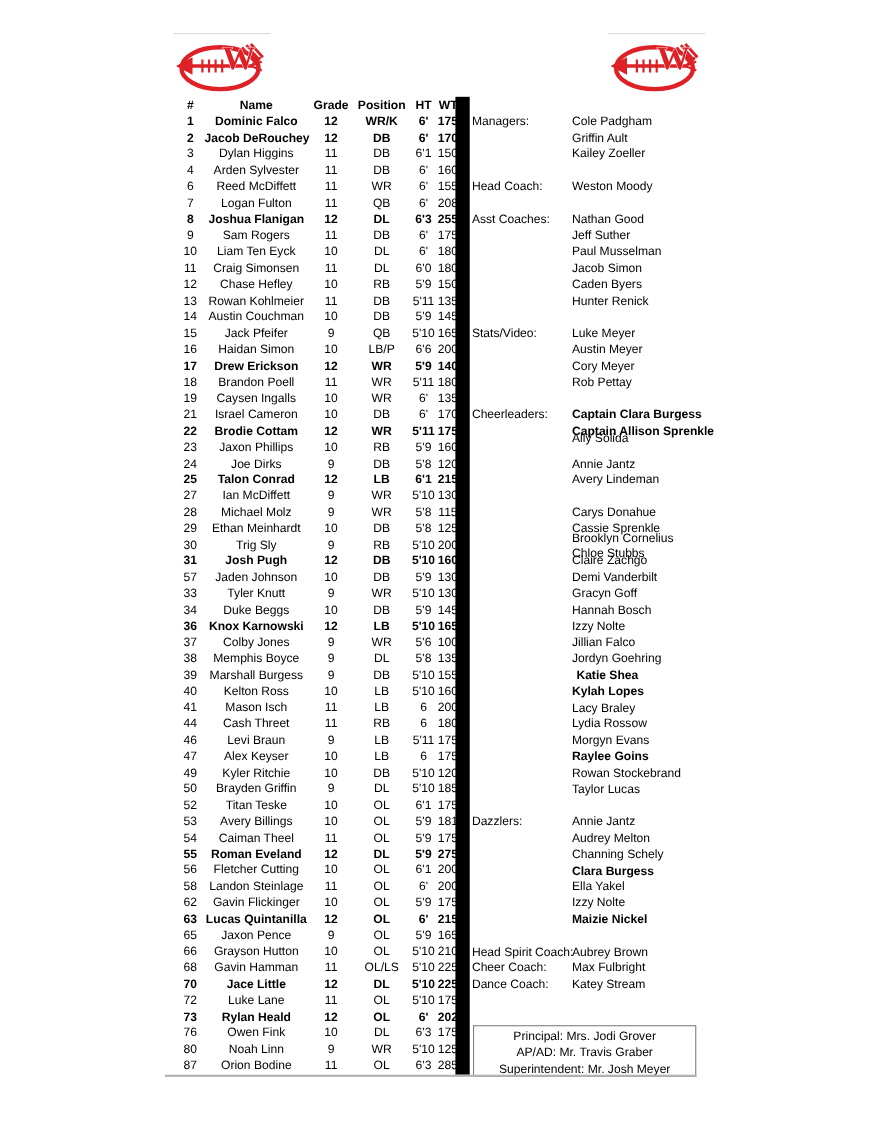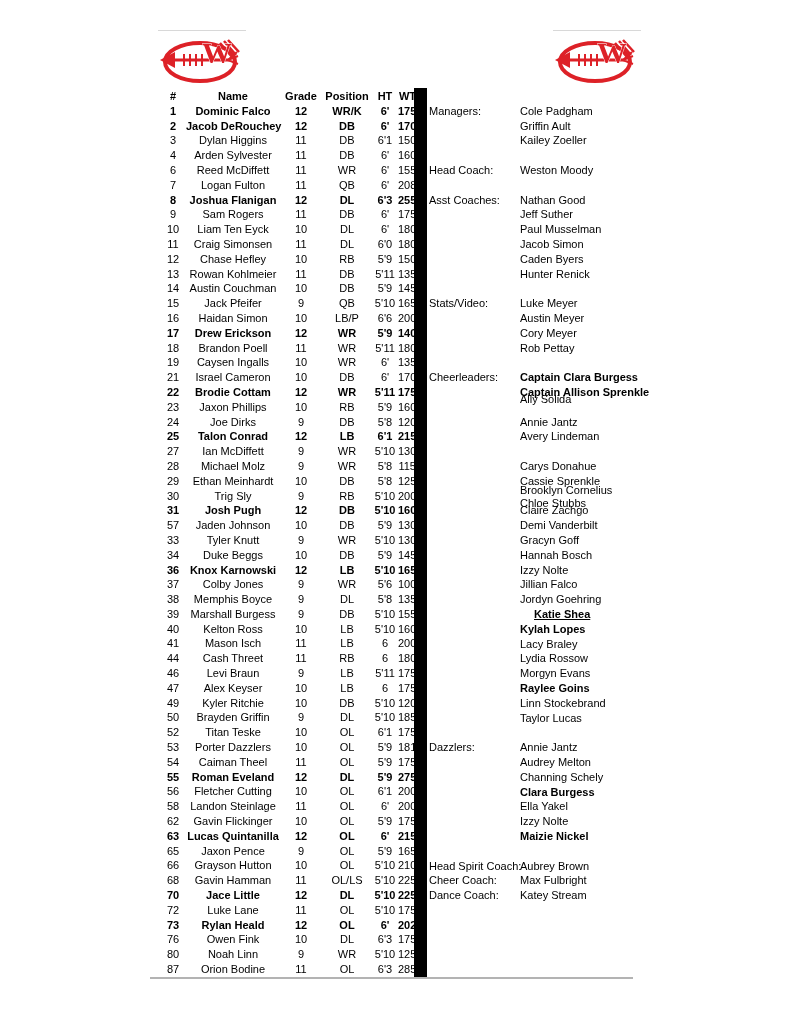--- a/index.html
+++ b/index.html
@@ -435,21 +435,21 @@
         <div class="r-row">
           <span class="c-num">52</span>
           <span class="c-name">Titan Teske</span>
           <span class="c-grade">10</span>
           <span class="c-pos">OL</span>
           <span class="c-ht">6'1</span>
           <span class="c-wt">175</span>
         </div>
         <div class="r-row">
           <span class="c-num">53</span>
-          <span class="c-name">Porter Dazzlers</span>
+          <span class="c-name">Avery Billings</span>
           <span class="c-grade">10</span>
           <span class="c-pos">OL</span>
           <span class="c-ht">5'9</span>
           <span class="c-wt">181</span>
         </div>
         <div class="r-row">
           <span class="c-num">54</span>
           <span class="c-name">Caiman Theel</span>
           <span class="c-grade">11</span>
           <span class="c-pos">OL</span>
@@ -602,40 +602,45 @@
       <div class="staff-item" style="top: 370px; left: 91px;">Carys Donahue</div>
       <div class="staff-item" style="top: 384.8px; left: 91px;">Cassie Sprenkle</div>
       <div class="staff-item" style="top: 407px; left: 91px;">Chloe Stubbs</div>
       <div class="staff-item" style="top: 414.4px; left: 91px;">Claire Zachgo</div>
       <div class="staff-item" style="top: 429.2px; left: 91px;">Demi Vanderbilt</div>
       <div class="staff-item" style="top: 444px; left: 91px;">Gracyn Goff</div>
       <div class="staff-item" style="top: 458.8px; left: 91px;">Hannah Bosch</div>
       <div class="staff-item" style="top: 473.6px; left: 91px;">Izzy Nolte</div>
       <div class="staff-item" style="top: 488.4px; left: 91px;">Jillian Falco</div>
       <div class="staff-item" style="top: 503.2px; left: 91px;">Jordyn Goehring</div>
-      <div class="staff-item bold" style="top: 518px; left: 105px; text-decoration: underline;">Katie Shea</div>
+      <div class="staff-item bold" style="top: 518px; left: 95px;">Katie Shea</div>
       <div class="staff-item bold" style="top: 532.8px; left: 91px;">Kylah Lopes</div>
       <div class="staff-item" style="top: 547.6px; left: 91px;">Lacy Braley</div>
       <div class="staff-item" style="top: 562.4px; left: 91px;">Lydia Rossow</div>
       <div class="staff-item" style="top: 577.2px; left: 91px;">Morgyn Evans</div>
       <div class="staff-item bold" style="top: 592px; left: 91px;">Raylee Goins</div>
-      <div class="staff-item" style="top: 606.8px; left: 91px;">Linn Stockebrand</div>
+      <div class="staff-item" style="top: 606.8px; left: 91px;">Rowan Stockebrand</div>
       <div class="staff-item" style="top: 621.6px; left: 91px;">Taylor Lucas</div>
       <div class="staff-item" style="top: 651.2px; left: 0px;">Dazzlers:</div>
       <div class="staff-item" style="top: 651.2px; left: 91px;">Annie Jantz</div>
       <div class="staff-item" style="top: 666px; left: 91px;">Audrey Melton</div>
       <div class="staff-item" style="top: 680.8px; left: 91px;">Channing Schely</div>
       <div class="staff-item bold" style="top: 695.6px; left: 91px;">Clara Burgess</div>
       <div class="staff-item" style="top: 710.4px; left: 91px;">Ella Yakel</div>
       <div class="staff-item" style="top: 725.2px; left: 91px;">Izzy Nolte</div>
       <div class="staff-item bold" style="top: 740px; left: 91px;">Maizie Nickel</div>
       <div class="staff-item" style="top: 769.6px; left: 0px;">Head Spirit Coach:</div>
       <div class="staff-item" style="top: 769.6px; left: 91px;">Aubrey Brown</div>
       <div class="staff-item" style="top: 784.4px; left: 0px;">Cheer Coach:</div>
       <div class="staff-item" style="top: 784.4px; left: 91px;">Max Fulbright</div>
       <div class="staff-item" style="top: 799.2px; left: 0px;">Dance Coach:</div>
       <div class="staff-item" style="top: 799.2px; left: 91px;">Katey Stream</div>
     </div>
 
+  <div class="admin-box" id="admin-box">
+      <div class="admin-line">Principal: Mrs. Jodi Grover</div>
+      <div class="admin-line">AP/AD: Mr. Travis Graber</div>
+      <div class="admin-line">Superintendent: Mr. Josh Meyer</div>
+    </div>
 
   <div class="bottom-line"></div>
 
 </div>
 
 </body></html>

